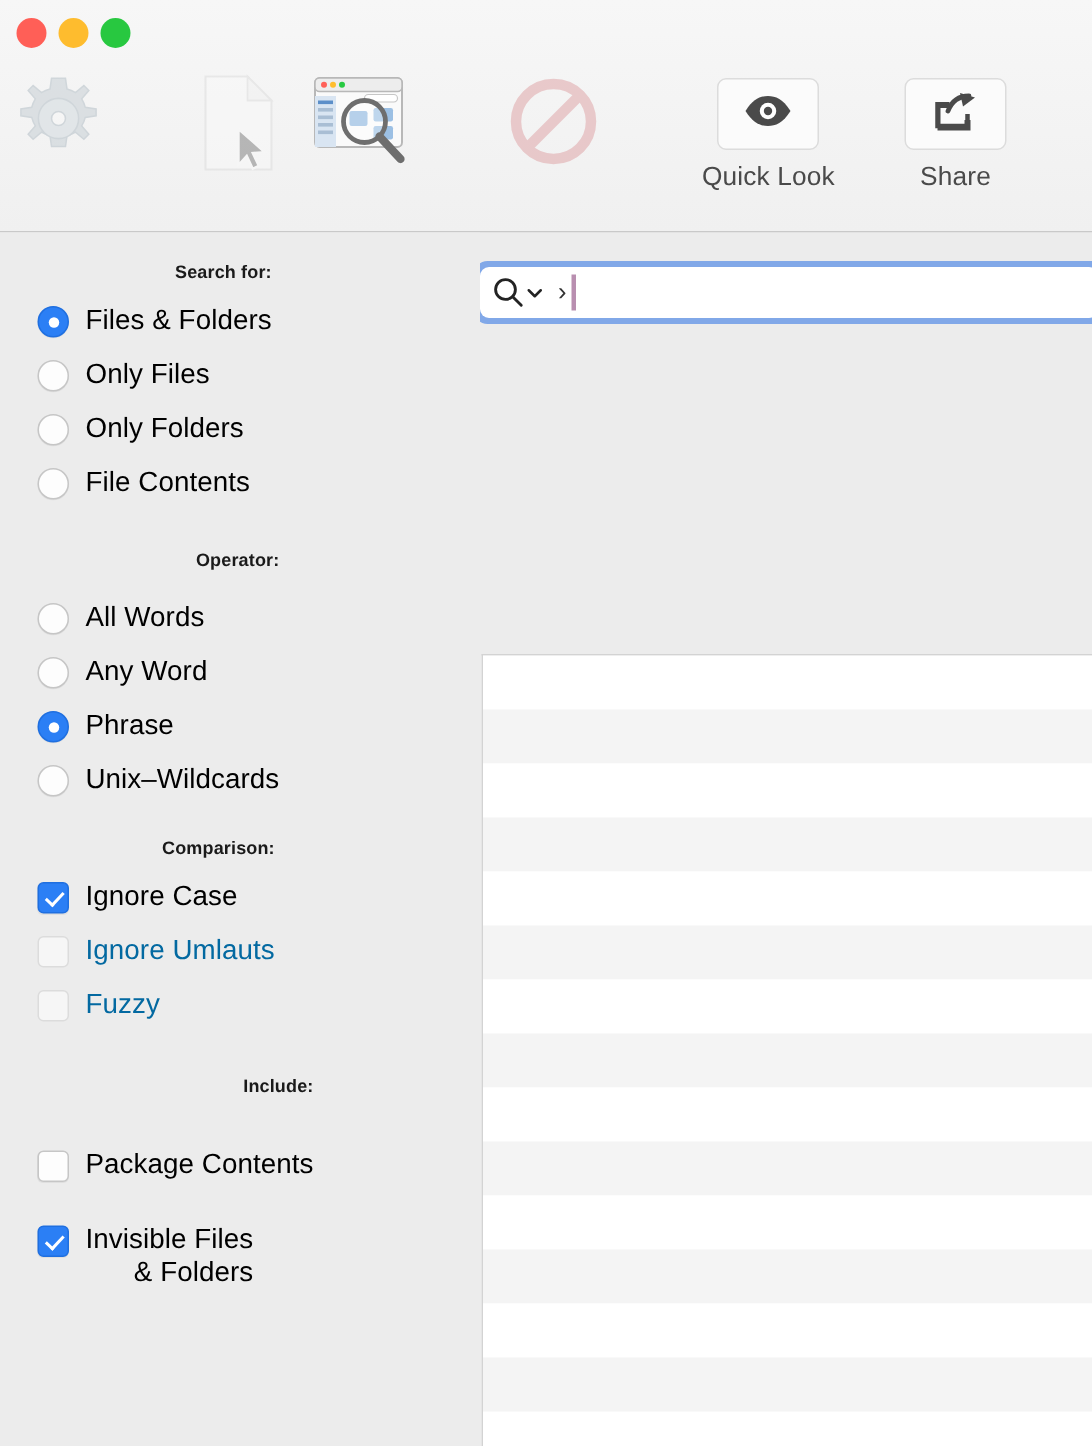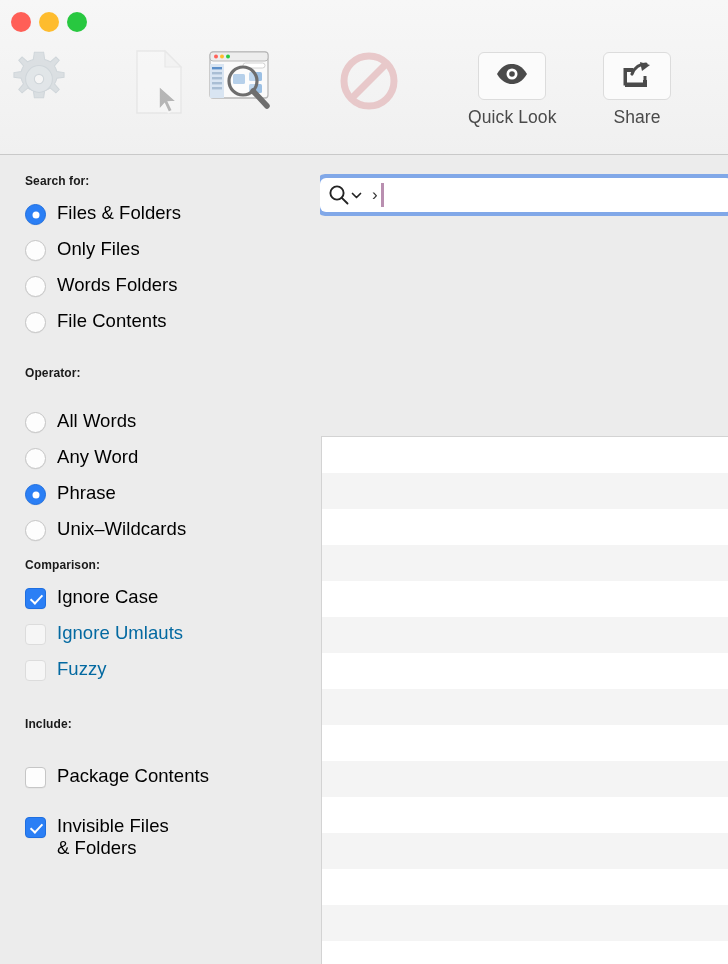--- a/index.html
+++ b/index.html
@@ -11,20 +11,21 @@
     font-family: "Liberation Sans", sans-serif;
     background: #ECECEC;
   }
 
   .window {
     position: relative;
     width: 728px;
     height: 964px;
     background: #ECECEC;
     overflow: hidden;
+    text-align: right;
   }
 
   
   .toolbar {
     position: relative;
     width: 728px;
     height: 155px;
     background: linear-gradient(to bottom, #F7F7F7 0%, #F0F0F0 100%);
     border-bottom: 1px solid #C9C9C9;
   }
@@ -397,33 +398,33 @@
           <div class="opt-row">
             <span class="radio checked"></span>
             <span class="opt-label">Files &amp; Folders</span>
           </div>
           <div class="opt-row">
             <span class="radio"></span>
             <span class="opt-label">Only Files</span>
           </div>
           <div class="opt-row">
             <span class="radio"></span>
-            <span class="opt-label">Words Folders</span>
+            <span class="opt-label">Only Folders</span>
           </div>
           <div class="opt-row">
             <span class="radio"></span>
             <span class="opt-label">File Contents</span>
           </div>
         </div>
       </div>
 
       <div style="position:absolute; left:25px; top:211px;">
         <div class="group-title">Operator:</div>
 
-        <div style="margin-top:30px; display:flex; flex-direction:column; gap:13px;">
+        <div style="margin-top:20px; display:flex; flex-direction:column; gap:13px;">
           <div class="opt-row">
             <span class="radio"></span>
             <span class="opt-label">All Words</span>
           </div>
           <div class="opt-row">
             <span class="radio"></span>
             <span class="opt-label">Any Word</span>
           </div>
           <div class="opt-row">
             <span class="radio checked"></span>

